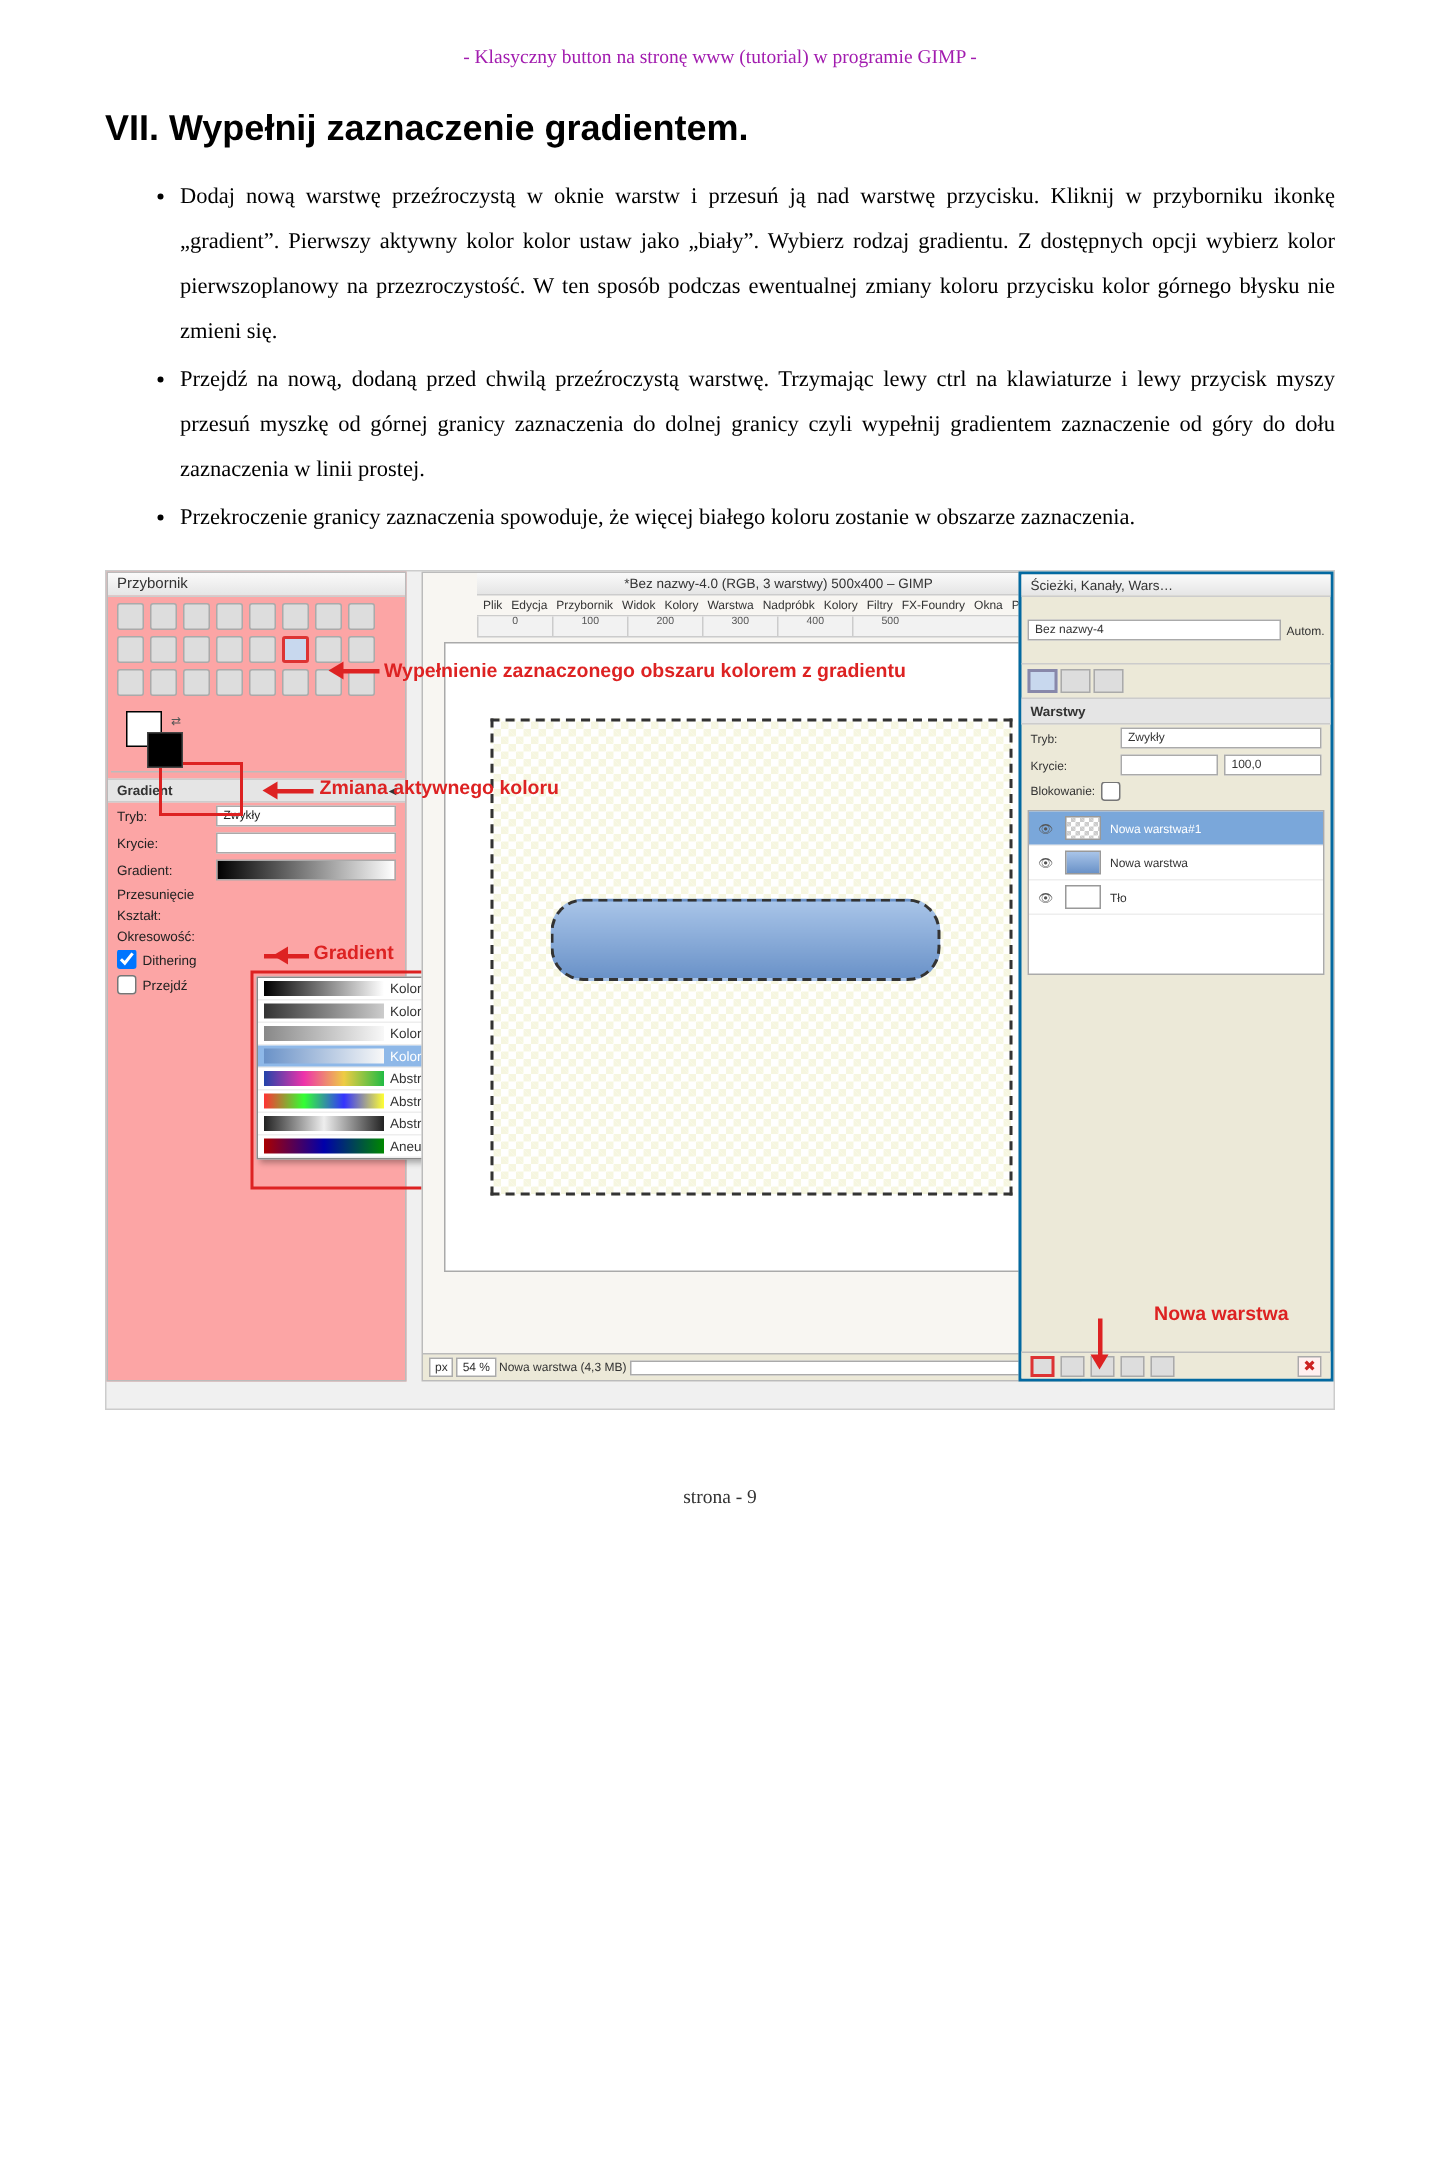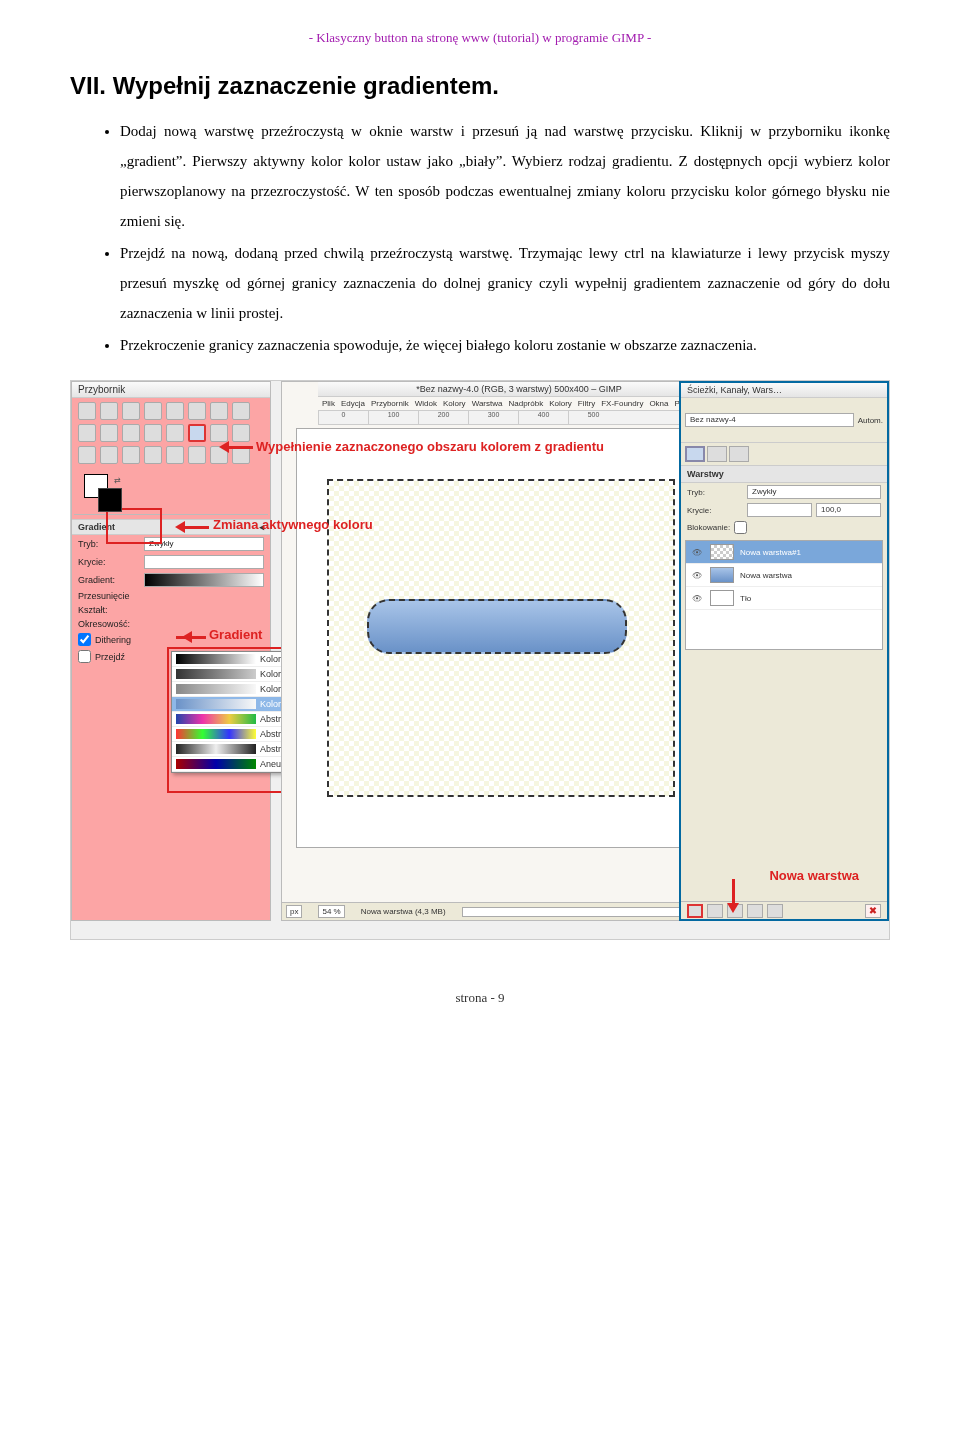--- a/index.html
+++ b/index.html
@@ -109,21 +109,21 @@
     background-image:linear-gradient(45deg,#f6f6e0 25%,transparent 25%,transparent 75%,#f6f6e0 75%),linear-gradient(45deg,#f6f6e0 25%,transparent 25%,transparent 75%,#f6f6e0 75%);
     background-size:10px 10px; background-position:0 0,5px 5px;
   }
   .button-shape {
     position:absolute; left:70px; top:170px; width:260px; height:55px;
     background: linear-gradient(#a8c4e8,#6a92c8);
     border:2px dashed #333; border-radius:22px;
   }
   .canvas-status {
     position:absolute; left:0; bottom:0; right:0; height:18px;
-    display:flex; align-items:center; gap:16px; padding:0 4px;
+    display:flex; align-items:center; gap:2px; padding:0 4px;
     background:#ece9d8; border-top:1px solid #bbb; font-size:8px;
   }
   .cs-field { background:#fff; border:1px solid #aaa; padding:1px 3px;}
   .cs-prog { flex:1; height:10px; background:#fff; border:1px solid #aaa;}
 
   
   .layers {
     position:absolute; right:0; top:0; width:210px; height:540px;
     background:#ece9d8; border:2px solid #0369a1;
   }

